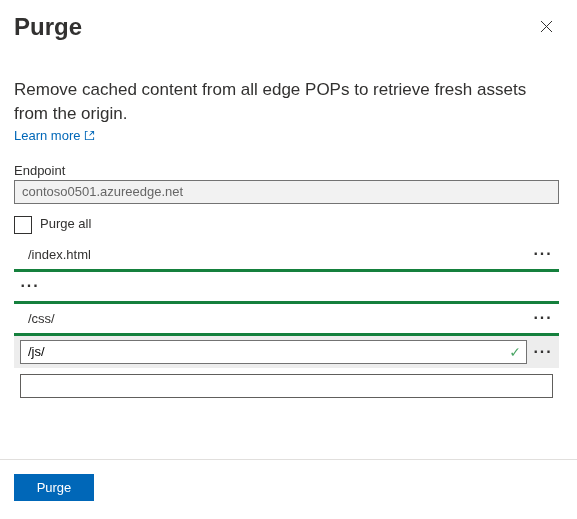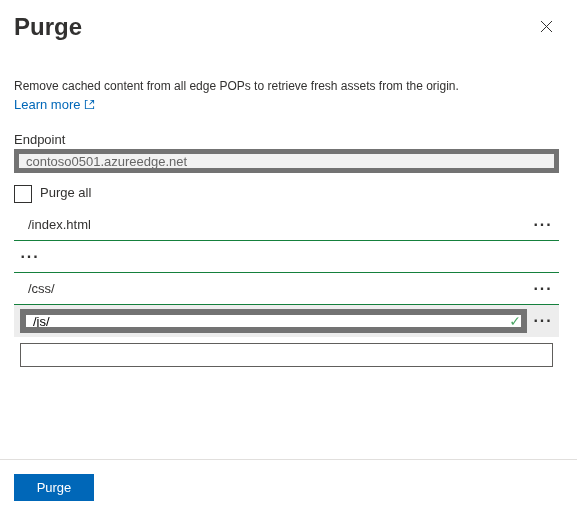--- a/index.html
+++ b/index.html
@@ -33,21 +33,21 @@
   .close-x {
     font-size: 15px;
     font-weight: 400;
     color: #323130;
     cursor: pointer;
     padding: 4px 6px;
     line-height: 1;
     margin-top: 2px;
   }
   .desc {
-    font-size: 12px;
+    font-size: 17px;
     color: #323130;
     line-height: 1.4;
   }
   .learn-link {
     color: #0067b8;
     text-decoration: none;
     display: inline-flex;
     align-items: center;
     gap: 4px;
     cursor: pointer;
@@ -60,21 +60,21 @@
     color: #323130;
     margin-top: 20px;
     margin-bottom: 2px;
     display: flex;
     align-items: center;
     gap: 6px;
   }
   .endpoint-field {
     width: 100%;
     height: 24px;
-    border: 5px solid #737373;
+    border: 1px solid #737373;
     background: #f2f2f2;
     color: #666;
     font-size: 13px;
     padding: 0 7px;
     font-family: inherit;
   }
   .check-row {
     display: flex;
     align-items: flex-start;
     gap: 8px;
@@ -104,21 +104,21 @@
   .paths {
     margin-top: 6px;
   }
   .path-row {
     display: flex;
     align-items: center;
     height: 32px;
     padding: 0 2px;
   }
   .path-row.sep {
-    border-bottom: 1px solid #15803d;
+    border-bottom: 3px solid #15803d;
   }
   .path-row.active {
     background: #ededed;
   }
   .path-text {
     flex: 1;
     padding-left: 12px;
     font-size: 13px;
   }
   .dots {
@@ -133,21 +133,21 @@
   }
   .path-input-wrap {
     flex: 1;
     position: relative;
     margin-left: 4px;
     margin-right: 2px;
   }
   .path-input {
     width: 100%;
     height: 24px;
-    border: 6px solid #737373;
+    border: 1px solid #737373;
     font-size: 13px;
     padding: 0 26px 0 7px;
     font-family: inherit;
     background: #fff;
   }
   .path-input.blank {
     border: 1px solid #605e5c;
   }
   .check-mark {
     position: absolute;

